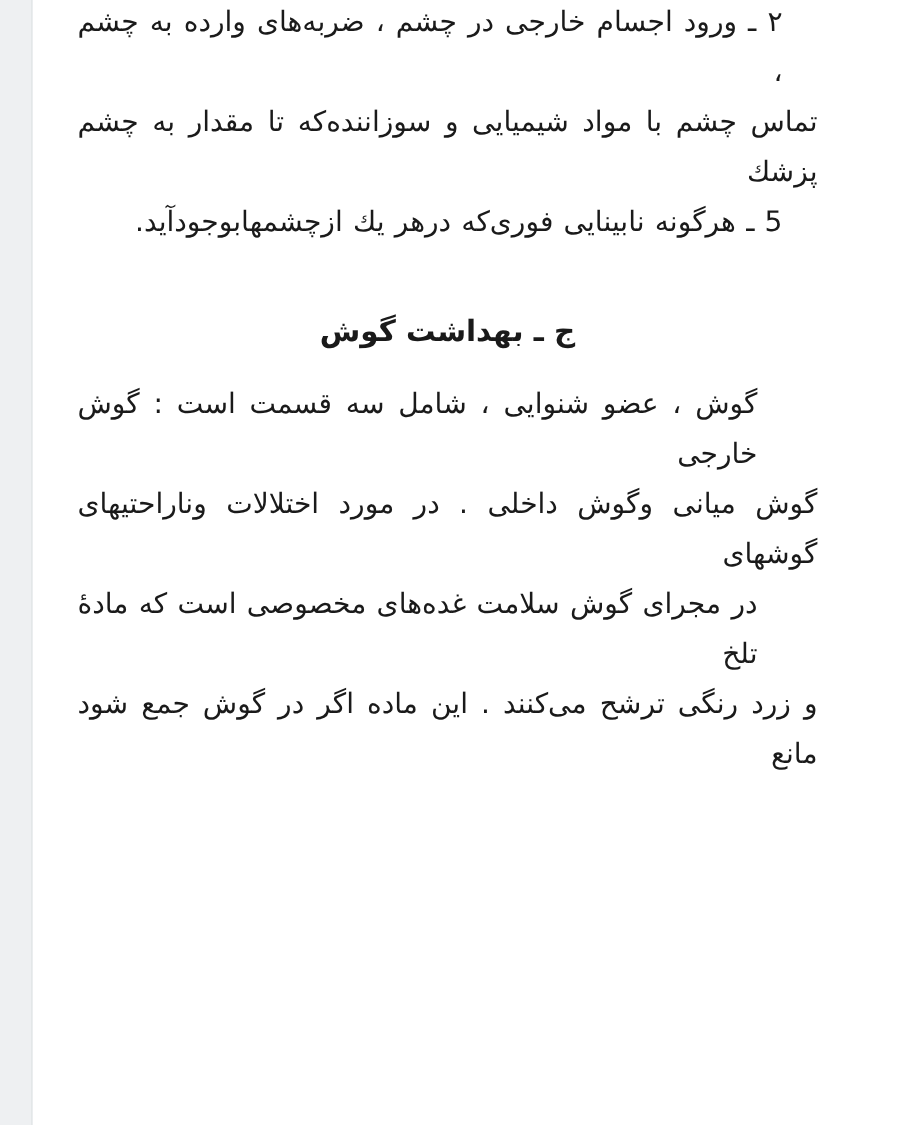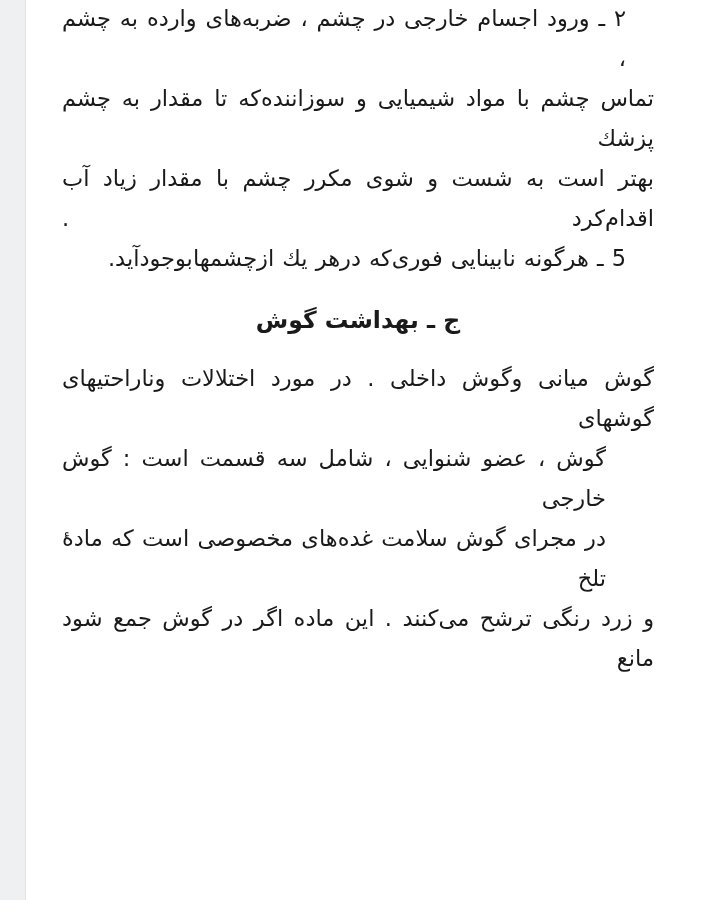--- a/index.html
+++ b/index.html
@@ -52,46 +52,45 @@
     text-align-last: right;
   }
   .heading {
     line-height: 40px;
     font-weight: bold;
     font-size: 23.5px;
     text-align: center;
     text-align-last: center;
     letter-spacing: 0.5px;
   }
-  .heading.ear   { margin-top: 22px; }
+  .heading.ear   { margin-top: 47px; }
   .para.first-after-heading { margin-top: 18px; }
 </style>
 </head>
 <body>
 
 <div class="edge-strip"></div>
 
 <div class="page-text">
 
   <div class="para">
     <div class="ln num-start">۲ ـ ورود اجسام خارجی در چشم ، ضربه‌های وارده به چشم ،</div>
     <div class="ln">تماس چشم با مواد شیمیایی و سوزاننده‌که تا مقدار به چشم پزشك</div>
-    <div class="ln">بهتر است به شست و شوی مکرر چشم با مقدار زیاد آب اقدام‌کرد .</div>
   </div>
 
 
   <div class="para">
     <div class="ln num-start para-end">5 ـ هرگونه نابینایی فوری‌که درهر یك ازچشمهابوجودآید.</div>
   </div>
 
   <div class="heading ear">ج ـ بهداشت گوش</div>
 
   <div class="para first-after-heading">
+    <div class="ln para-start">گوش ، عضو شنوایی ، شامل سه قسمت است : گوش خارجی</div>
     <div class="ln">گوش میانی وگوش داخلی . در مورد اختلالات وناراحتیهای گوشهای</div>
-    <div class="ln para-start">گوش ، عضو شنوایی ، شامل سه قسمت است : گوش خارجی</div>
   </div>
 
   <div class="para">
     <div class="ln para-start">در مجرای گوش سلامت غده‌های مخصوصی است که مادهٔ تلخ</div>
     <div class="ln">و زرد رنگی ترشح می‌کنند . این ماده اگر در گوش جمع شود مانع</div>
 
   </div>
 
 </div>
 

